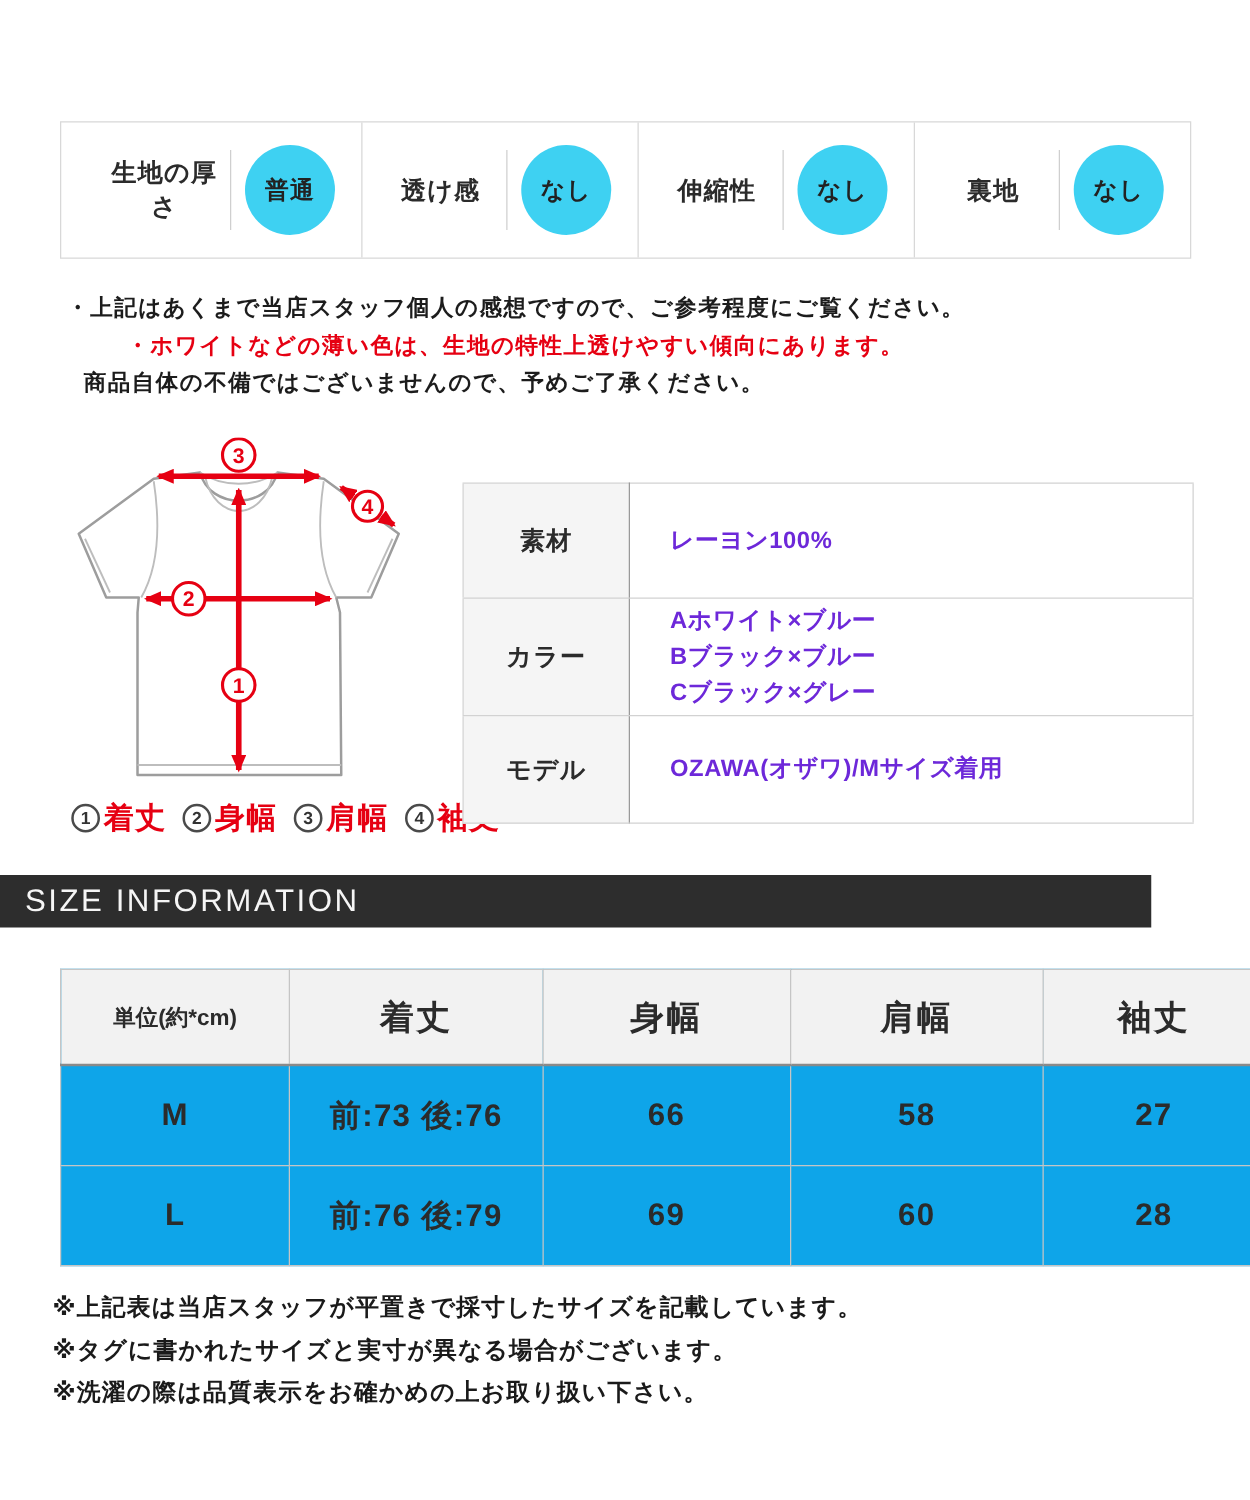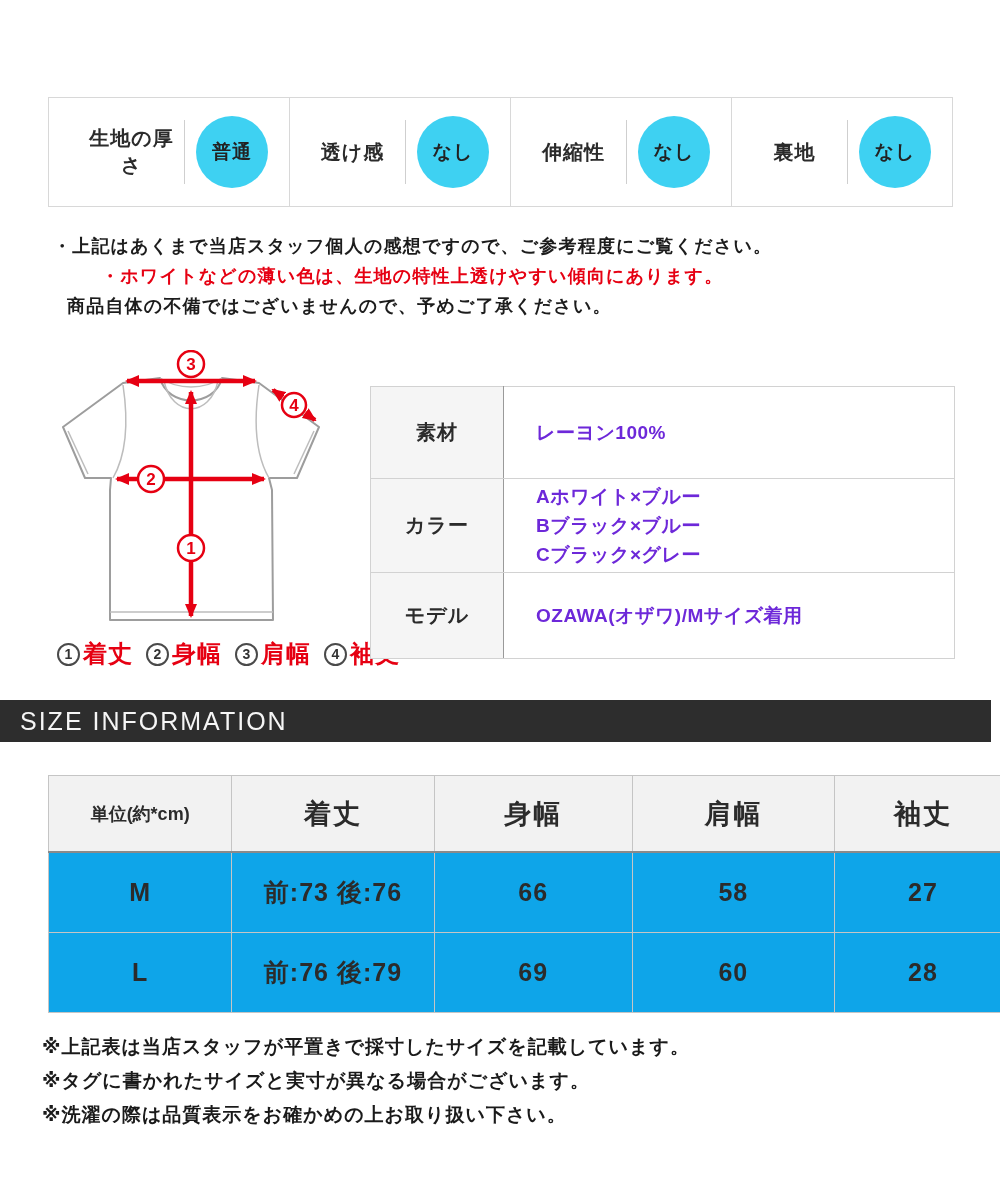--- a/index.html
+++ b/index.html
@@ -38,21 +38,21 @@
   .lg-label{font-size:24px;font-weight:bold;color:#e60012;letter-spacing:1px;}
   
   .product-table{position:absolute;left:370px;top:386px;width:585px;
     border-collapse:collapse;border:1px solid #d2d2d2;background:#fff;}
   .product-table td{border-top:1px solid #d2d2d2;border-bottom:1px solid #d2d2d2;vertical-align:middle;}
   .pt-header{width:130px;background:#f5f5f5;border-right:1px solid #9a9a9a;
     font-weight:bold;font-size:20px;text-align:center;color:#2b2b2b;letter-spacing:1px;}
   .pt-value{padding-left:32px;font-size:19px;font-weight:bold;color:#6d28d9;line-height:29px;letter-spacing:0.5px;}
   .row-sozai{height:92px;} .row-color{height:94px;} .row-model{height:86px;}
   
-  .size-banner{position:absolute;left:0;top:700px;width:991px;height:42px;background:#2d2d2d;
+  .size-banner{position:absolute;left:0;top:700px;width:921px;height:42px;background:#2d2d2d;
     display:flex;align-items:center;padding-left:20px;box-sizing:border-box;}
   .size-banner span{color:#f5f5f5;font-size:25px;letter-spacing:2px;font-weight:500;}
   
   .size-table{position:absolute;left:48px;top:775px;width:964px;border-collapse:collapse;
     text-align:center;background:#0ea5e9;border:1px solid #a5a5a5;}
   .size-table th,.size-table td{border:1px solid #c5c5c5;color:#2b2b2b;}
   .size-table thead th{background:#f2f2f2;height:73px;font-size:27px;font-weight:bold;
     border-bottom:2px solid #8a8a8a;letter-spacing:2px;}
   .size-table thead th.unit{font-size:18px;letter-spacing:0;}
   .size-table tbody td{height:77px;font-size:25px;font-weight:bold;letter-spacing:1px;}

